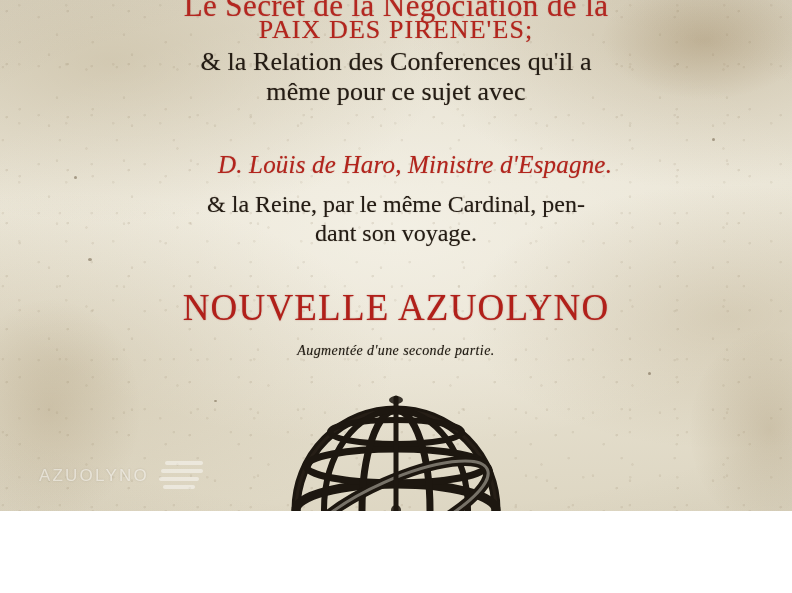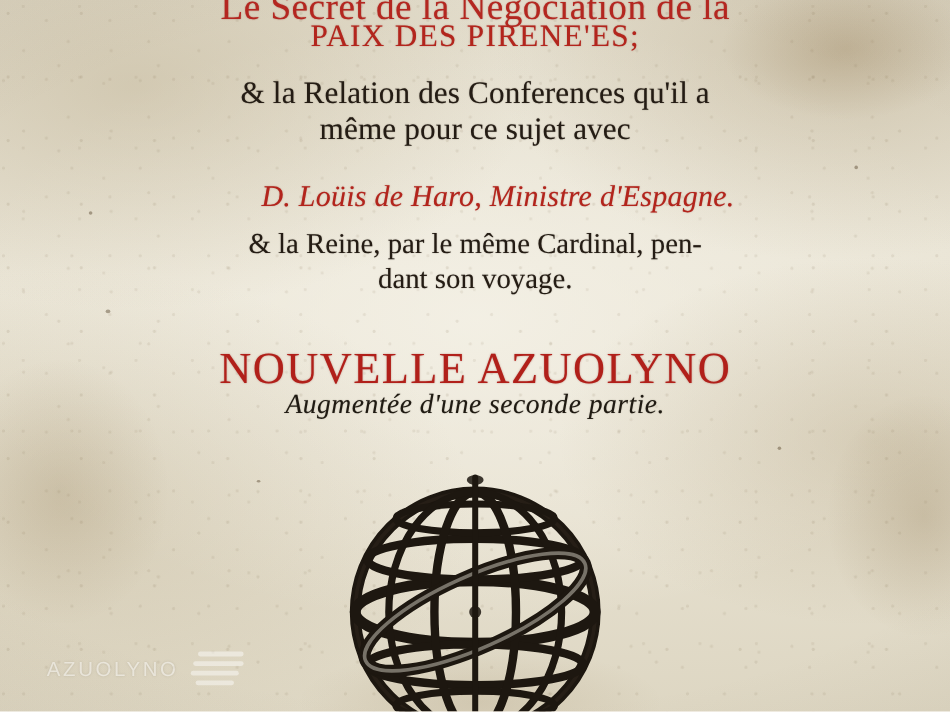--- a/index.html
+++ b/index.html
@@ -3,21 +3,21 @@
 <meta charset="utf-8">
 <style>
   html, body {
     margin: 0;
     padding: 0;
     background: #ffffff;
   }
   #page {
     position: relative;
     width: 792px;
-    height: 593px;
+    height: 511px;
     overflow: hidden;
     
     background-color: #e7e2d4;
     background-image:
       radial-gradient(ellipse 60% 45% at 14% 12%, rgba(176,160,125,0.35), rgba(176,160,125,0) 70%),
       radial-gradient(ellipse 50% 40% at 88% 8%,  rgba(168,150,115,0.34), rgba(168,150,115,0) 72%),
       radial-gradient(ellipse 45% 35% at 92% 62%, rgba(170,152,116,0.30), rgba(170,152,116,0) 74%),
       radial-gradient(ellipse 55% 45% at 8% 72%,  rgba(172,156,120,0.26), rgba(172,156,120,0) 76%),
       radial-gradient(ellipse 70% 55% at 50% 45%, rgba(246,243,233,0.75), rgba(246,243,233,0) 78%),
       linear-gradient(178deg, #e2dccb 0%, #eae5d6 38%, #e6e0cf 72%, #ddd6c2 100%);
@@ -73,21 +73,21 @@
   .blk-title2 {
     top: 16px;
     font-size: 26px;
     color: #b3251d;
     letter-spacing: 1.1px;
     text-shadow: 0 0 1.1px rgba(140,35,25,0.5);
     font-family: Liberation Serif, serif;
   }
 
   .blk-black1 {
-    top: 64px;
+    top: 48px;
     font-size: 26px;
     color: #241c14;
     letter-spacing: 0.1px;
     text-shadow: 0 0 1px rgba(40,30,20,0.45);
   }
   .blk-black1 .l2 { display: block; margin-top: 2px; }
 
   .blk-red-italic {
     top: 152px;
     font-size: 25px;
@@ -109,22 +109,22 @@
 
   .blk-nouvelle {
     top: 288px;
     font-size: 37px;
     color: #b1201a;
     letter-spacing: 1.2px;
     text-shadow: 0 0 1.4px rgba(140,30,22,0.5);
   }
 
   .blk-augmentee {
-    top: 325px;
-    font-size: 23px;
+    top: 344px;
+    font-size: 14px;
     font-style: italic;
     color: #1f1a12;
     letter-spacing: 0.4px;
     text-shadow: 0 0 1px rgba(40,30,20,0.4);
   }
 
   
   .ornament {
     position: absolute;
     left: 50%;

